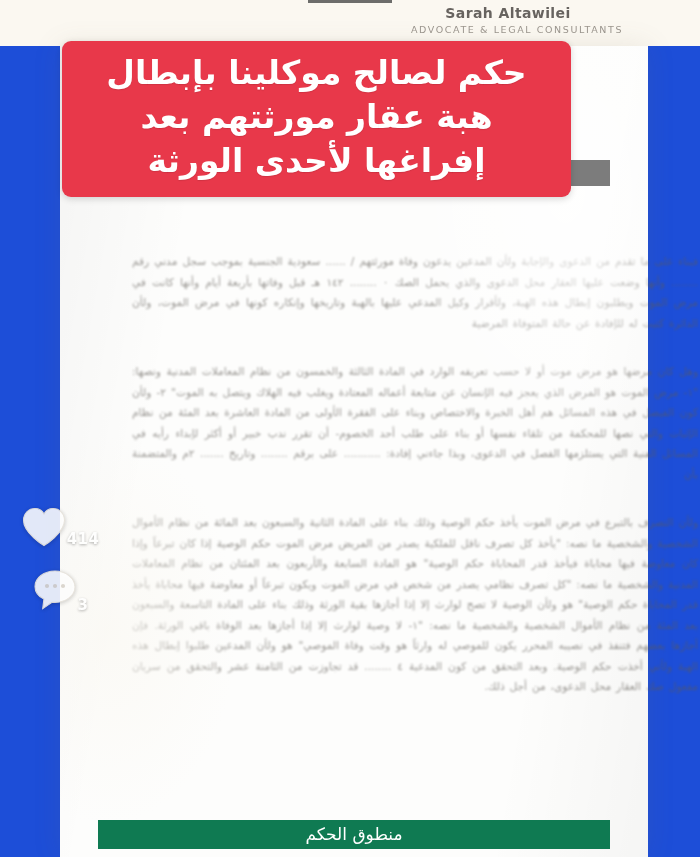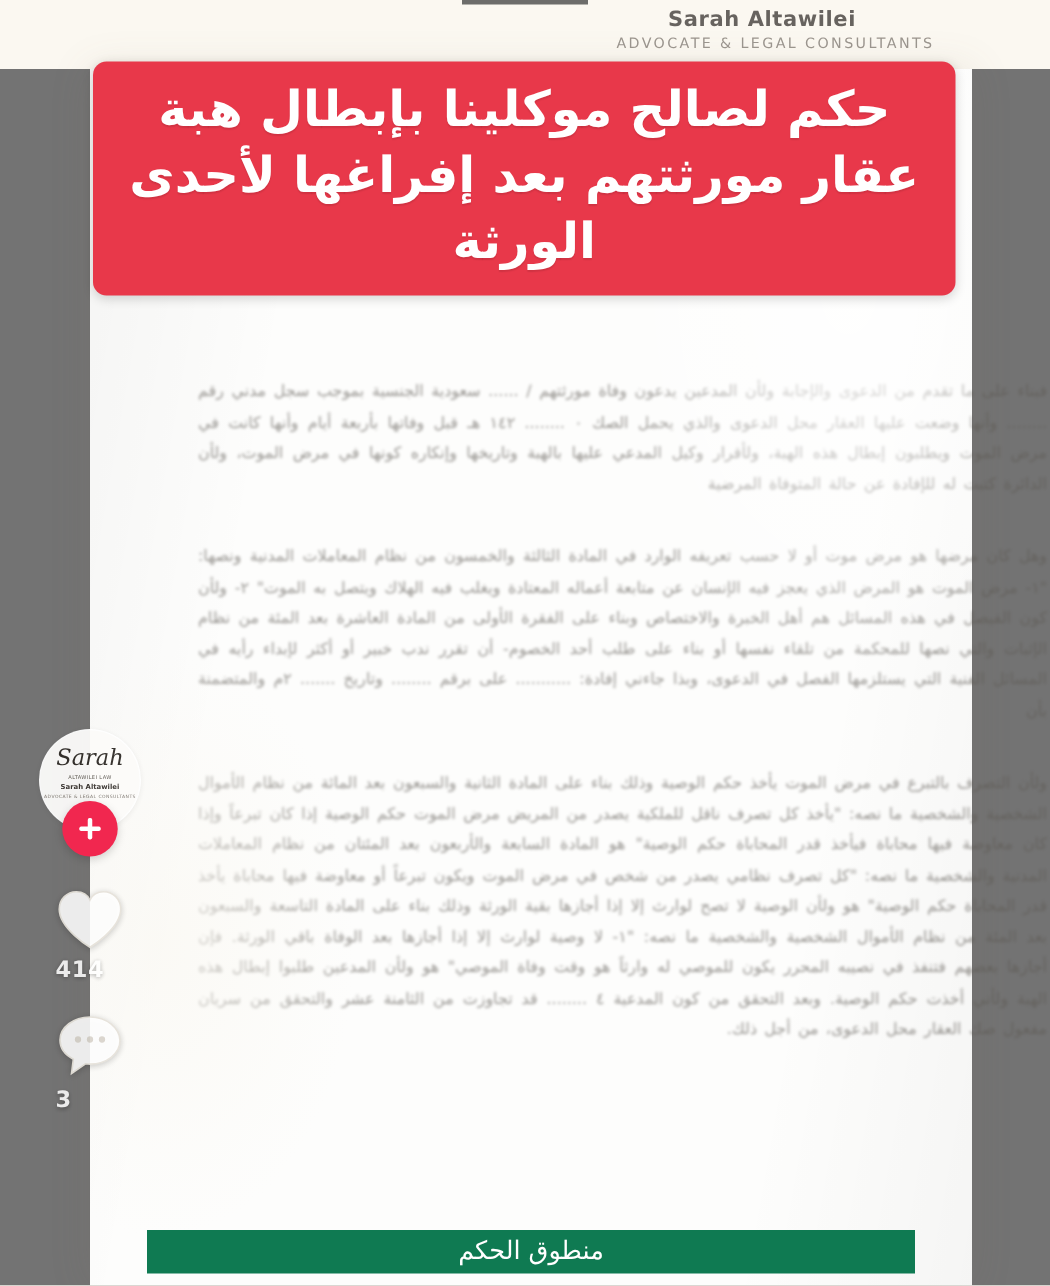--- a/index.html
+++ b/index.html
@@ -6,21 +6,21 @@
   * { box-sizing: border-box; margin: 0; padding: 0; }
   html, body {
     width: 700px; height: 857px;
     font-family: "DejaVu Sans", "Liberation Sans", sans-serif;
     overflow: hidden;
     background: #f7f3ea;
   }
   #screen {
     position: relative;
     width: 700px; height: 857px;
-    background: #737373;
+    background: #1d4ed8;
     overflow: hidden;
   }
 
   
   .letterhead {
     position: absolute;
     top: 0; left: 0; right: 0;
     height: 46px;
     background: #fbf8f1;
     text-align: center;
@@ -108,21 +108,21 @@
     letter-spacing: .1px;
     word-spacing: 1.5px;
   }
   .doc-body p { margin-bottom: 10px; text-indent: 0; }
   .doc-body p.gap { margin-top: 28px; }
 
   
   .headline {
     position: absolute;
     left: 62px; top: 41px;
-    width: 575px;
+    width: 509px;
     padding: 10px 16px 14px;
     background: #e8384a;
     border-radius: 9px;
     direction: rtl;
     text-align: center;
     color: #ffffff;
     font-size: 33px;
     font-weight: bold;
     line-height: 44px;
     letter-spacing: 0px;
@@ -184,22 +184,21 @@
     width: 37px; height: 37px;
     border-radius: 50%;
     background: #f1274f;
     display: flex; align-items: center; justify-content: center;
     box-shadow: 0 2px 6px rgba(0,0,0,.17);
   }
   .follow-btn svg { display: block; }
 
   .rail-item {
     display: flex;
-    flex-direction: column;
-    align-items: flex-start;
+    align-items: flex-end;
     margin-top: 20px;
   }
   .rail-icon {
     filter: drop-shadow(0 1px 2px rgba(0,0,0,.22));
     opacity: .93;
   }
   .rail-count {
     margin-top: 3px;
     font-size: 15px;
     font-weight: bold;
@@ -244,36 +243,20 @@
 
   </div>
 
   <div class="bar bar-reasons">الأسباب</div>
   <div class="bar bar-ruling">منطوق الحكم</div>
 
   <div class="headline">حكم لصالح موكلينا بإبطال هبة عقار مورثتهم بعد إفراغها لأحدى الورثة</div>
 
   <div class="rail">
 
-    <div class="avatar-wrap">
-      <div class="avatar">
-        <div class="avatar-logo">
-          <div class="mark">Sarah</div>
-          <div class="tiny1">ALTAWILEI LAW</div>
-          <div class="tiny2">Sarah Altawilei</div>
-          <div class="tiny3">ADVOCATE &amp; LEGAL CONSULTANTS</div>
-        </div>
-      </div>
-      <div class="follow-btn">
-        <svg width="17" height="17" viewBox="0 0 17 17">
-          <rect x="7" y="1.4" width="3" height="14.2" rx="1.2" fill="#ffffff"></rect>
-          <rect x="1.4" y="7" width="14.2" height="3" rx="1.2" fill="#ffffff"></rect>
-        </svg>
-      </div>
-    </div>
 
     <div class="rail-item">
       <svg class="rail-icon" width="46" height="42" viewBox="0 0 46 42">
         <path d="M23 39.5C23 39.5 2.5 27.2 2.5 14.2 2.5 7.4 7.7 2.5 13.9 2.5c4.2 0 7.6 2.3 9.1 5.5 1.5-3.2 4.9-5.5 9.1-5.5 6.2 0 11.4 4.9 11.4 11.7 0 13-20.5 25.3-20.5 25.3z" fill="#ffffff" fill-opacity="0.94" stroke="#e6e2da" stroke-width="1.1"></path>
       </svg>
       <div class="rail-count">414</div>
     </div>
 
     <div class="rail-item">
       <svg class="rail-icon" width="46" height="46" viewBox="0 0 46 46">

